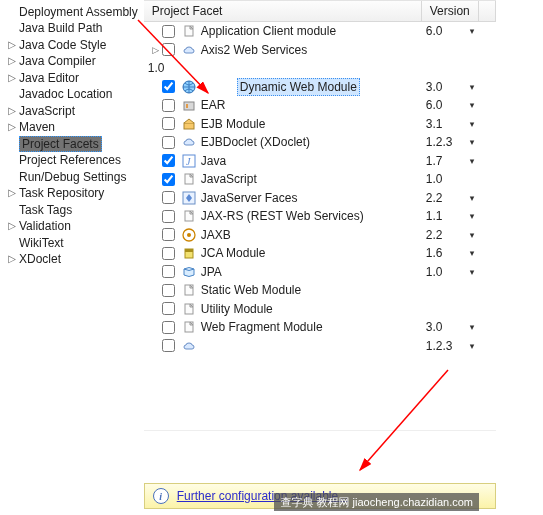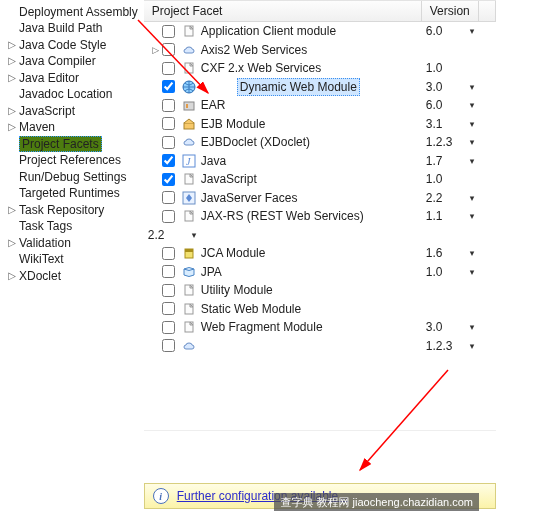--- a/index.html
+++ b/index.html
@@ -44,21 +44,21 @@
     width: 12px;
     text-align: center;
     color: #666;
     font-size: 10px;
     margin-right: 1px;
   }
   .side-item .label {
     white-space: nowrap;
   }
   .side-item.selected .label {
-    background: #4d7c0f;
+    background: #737373;
     border: 1px dotted #3399ff;
     padding: 0 2px;
     height: 14px;
     line-height: 14px;
     display: inline-block;
   }
 
   
   .rightwrap {
     flex: 1 1 auto;
@@ -256,24 +256,20 @@
       </div>
       <div class="side-item">
         <span class="tw"></span>
         <span class="label">Project References</span>
       </div>
       <div class="side-item">
         <span class="tw"></span>
         <span class="label">Run/Debug Settings</span>
       </div>
       <div class="side-item">
-        <span class="tw"></span>
-        <span class="label">Targeted Runtimes</span>
-      </div>
-      <div class="side-item">
         <span class="tw">▷</span>
         <span class="label">Task Repository</span>
       </div>
       <div class="side-item">
         <span class="tw"></span>
         <span class="label">Task Tags</span>
       </div>
       <div class="side-item">
         <span class="tw">▷</span>
         <span class="label">Validation</span>
@@ -322,213 +318,213 @@
                 <svg width="14" height="14">
                   <path d="M4 10 Q2 10 2 8 Q2 6 4 6 Q4 4 7 4 Q10 4 10 6 Q12 6 12 8 Q12 10 10 10 Z" fill="#d9e9ff" stroke="#6a8fc6"></path>
                 </svg>
               </span>
               <span class="rtext">Axis2 Web Services</span>
             </div>
             <div class="c-ver"></div>
             <div class="c-btn"></div>
           </div>
           <div class="row">
-            <div class="c-name">
-              <span class="expander"></span>
-              <input type="checkbox" class="chk" style="">
+            <div class="c-ver">1.0</div>
+            <div class="c-btn"></div>
+          </div>
+          <div class="row selected">
+            <div class="c-name">
+              <span class="expander"></span>
+              <input type="checkbox" class="chk" checked="" style="">
+              <span class="ficon">
+                <svg width="14" height="14">
+                  <circle cx="7" cy="7" r="6" fill="#8fd0ff" stroke="#2b6db5"></circle>
+                  <path d="M1 7 H13 M7 1 V13 M3 3 Q7 7 11 3 M3 11 Q7 7 11 11" stroke="#2b6db5" fill="none" stroke-width="0.8"></path>
+                </svg>
+              </span>
+              <span class="rtext">Dynamic Web Module</span>
+            </div>
+            <div class="c-ver">3.0</div>
+            <div class="c-btn">▾</div>
+          </div>
+          <div class="row">
+            <div class="c-name">
+              <span class="expander"></span>
+              <input type="checkbox" class="chk" style="">
+              <span class="ficon">
+                <svg width="14" height="14">
+                  <rect x="2" y="4" width="10" height="8" fill="#d9d9d9" stroke="#888"></rect>
+                  <rect x="4" y="6" width="2" height="4" fill="#e29b4a"></rect>
+                </svg>
+              </span>
+              <span class="rtext">EAR</span>
+            </div>
+            <div class="c-ver">6.0</div>
+            <div class="c-btn">▾</div>
+          </div>
+          <div class="row">
+            <div class="c-name">
+              <span class="expander"></span>
+              <input type="checkbox" class="chk" style="">
+              <span class="ficon">
+                <svg width="14" height="14">
+                  <rect x="2" y="6" width="10" height="6" fill="#f7c96a" stroke="#a9832c"></rect>
+                  <path d="M2 6 L7 2 L12 6" fill="#f7c96a" stroke="#a9832c"></path>
+                </svg>
+              </span>
+              <span class="rtext">EJB Module</span>
+            </div>
+            <div class="c-ver">3.1</div>
+            <div class="c-btn">▾</div>
+          </div>
+          <div class="row">
+            <div class="c-name">
+              <span class="expander"></span>
+              <input type="checkbox" class="chk" style="">
+              <span class="ficon">
+                <svg width="14" height="14">
+                  <path d="M4 10 Q2 10 2 8 Q2 6 4 6 Q4 4 7 4 Q10 4 10 6 Q12 6 12 8 Q12 10 10 10 Z" fill="#d9e9ff" stroke="#6a8fc6"></path>
+                </svg>
+              </span>
+              <span class="rtext">EJBDoclet (XDoclet)</span>
+            </div>
+            <div class="c-ver">1.2.3</div>
+            <div class="c-btn">▾</div>
+          </div>
+          <div class="row">
+            <div class="c-name">
+              <span class="expander"></span>
+              <input type="checkbox" class="chk" checked="" style="">
+              <span class="ficon">
+                <svg width="14" height="14">
+                  <rect x="1" y="1" width="12" height="12" fill="#fff" stroke="#5c8bd6"></rect>
+                  <text x="4" y="11" font-size="10" font-family="serif" fill="#5c8bd6" font-style="italic">J</text>
+                </svg>
+              </span>
+              <span class="rtext">Java</span>
+            </div>
+            <div class="c-ver">1.7</div>
+            <div class="c-btn">▾</div>
+          </div>
+          <div class="row">
+            <div class="c-name">
+              <span class="expander"></span>
+              <input type="checkbox" class="chk" checked="" style="">
               <span class="ficon">
                 <svg width="14" height="14">
                   <rect x="3" y="2" width="8" height="10" fill="#fcfcfc" stroke="#999"></rect>
                   <path d="M8 2 L11 5 L8 5 Z" fill="#ddd" stroke="#999"></path>
                 </svg>
               </span>
-              <span class="rtext">CXF 2.x Web Services</span>
+              <span class="rtext">JavaScript</span>
             </div>
             <div class="c-ver">1.0</div>
             <div class="c-btn"></div>
           </div>
-          <div class="row selected">
-            <div class="c-name">
-              <span class="expander"></span>
-              <input type="checkbox" class="chk" checked="" style="">
-              <span class="ficon">
-                <svg width="14" height="14">
-                  <circle cx="7" cy="7" r="6" fill="#8fd0ff" stroke="#2b6db5"></circle>
-                  <path d="M1 7 H13 M7 1 V13 M3 3 Q7 7 11 3 M3 11 Q7 7 11 11" stroke="#2b6db5" fill="none" stroke-width="0.8"></path>
-                </svg>
-              </span>
-              <span class="rtext">Dynamic Web Module</span>
-            </div>
-            <div class="c-ver">3.0</div>
-            <div class="c-btn">▾</div>
-          </div>
-          <div class="row">
-            <div class="c-name">
-              <span class="expander"></span>
-              <input type="checkbox" class="chk" style="">
-              <span class="ficon">
-                <svg width="14" height="14">
-                  <rect x="2" y="4" width="10" height="8" fill="#d9d9d9" stroke="#888"></rect>
-                  <rect x="4" y="6" width="2" height="4" fill="#e29b4a"></rect>
-                </svg>
-              </span>
-              <span class="rtext">EAR</span>
-            </div>
-            <div class="c-ver">6.0</div>
-            <div class="c-btn">▾</div>
-          </div>
-          <div class="row">
-            <div class="c-name">
-              <span class="expander"></span>
-              <input type="checkbox" class="chk" style="">
-              <span class="ficon">
-                <svg width="14" height="14">
-                  <rect x="2" y="6" width="10" height="6" fill="#f7c96a" stroke="#a9832c"></rect>
-                  <path d="M2 6 L7 2 L12 6" fill="#f7c96a" stroke="#a9832c"></path>
-                </svg>
-              </span>
-              <span class="rtext">EJB Module</span>
-            </div>
-            <div class="c-ver">3.1</div>
-            <div class="c-btn">▾</div>
-          </div>
-          <div class="row">
-            <div class="c-name">
-              <span class="expander"></span>
-              <input type="checkbox" class="chk" style="">
-              <span class="ficon">
-                <svg width="14" height="14">
-                  <path d="M4 10 Q2 10 2 8 Q2 6 4 6 Q4 4 7 4 Q10 4 10 6 Q12 6 12 8 Q12 10 10 10 Z" fill="#d9e9ff" stroke="#6a8fc6"></path>
-                </svg>
-              </span>
-              <span class="rtext">EJBDoclet (XDoclet)</span>
-            </div>
-            <div class="c-ver">1.2.3</div>
-            <div class="c-btn">▾</div>
-          </div>
-          <div class="row">
-            <div class="c-name">
-              <span class="expander"></span>
-              <input type="checkbox" class="chk" checked="" style="">
-              <span class="ficon">
-                <svg width="14" height="14">
-                  <rect x="1" y="1" width="12" height="12" fill="#fff" stroke="#5c8bd6"></rect>
-                  <text x="4" y="11" font-size="10" font-family="serif" fill="#5c8bd6" font-style="italic">J</text>
-                </svg>
-              </span>
-              <span class="rtext">Java</span>
-            </div>
-            <div class="c-ver">1.7</div>
-            <div class="c-btn">▾</div>
-          </div>
-          <div class="row">
-            <div class="c-name">
-              <span class="expander"></span>
-              <input type="checkbox" class="chk" checked="" style="">
+          <div class="row">
+            <div class="c-name">
+              <span class="expander"></span>
+              <input type="checkbox" class="chk" style="">
+              <span class="ficon">
+                <svg width="14" height="14">
+                  <rect x="1" y="1" width="12" height="12" fill="#e9f2ff" stroke="#6a8fc6"></rect>
+                  <path d="M7 3 L10 7 L7 11 L4 7 Z" fill="#5c8bd6"></path>
+                </svg>
+              </span>
+              <span class="rtext">JavaServer Faces</span>
+            </div>
+            <div class="c-ver">2.2</div>
+            <div class="c-btn">▾</div>
+          </div>
+          <div class="row">
+            <div class="c-name">
+              <span class="expander"></span>
+              <input type="checkbox" class="chk" style="">
               <span class="ficon">
                 <svg width="14" height="14">
                   <rect x="3" y="2" width="8" height="10" fill="#fcfcfc" stroke="#999"></rect>
                   <path d="M8 2 L11 5 L8 5 Z" fill="#ddd" stroke="#999"></path>
                 </svg>
               </span>
-              <span class="rtext">JavaScript</span>
+              <span class="rtext">JAX-RS (REST Web Services)</span>
+            </div>
+            <div class="c-ver">1.1</div>
+            <div class="c-btn">▾</div>
+          </div>
+          <div class="row">
+            <div class="c-name">
+              <span class="expander"></span>
+              <input type="checkbox" class="chk" style="">
+              <span class="ficon">
+                <svg width="14" height="14">
+                  <circle cx="7" cy="7" r="6" fill="none" stroke="#cc8400" stroke-width="1.3"></circle>
+                  <circle cx="7" cy="7" r="2" fill="#cc8400"></circle>
+                </svg>
+              </span>
+              <span class="rtext">JAXB</span>
+            </div>
+            <div class="c-ver">2.2</div>
+            <div class="c-btn">▾</div>
+          </div>
+          <div class="row">
+            <div class="c-name">
+              <span class="expander"></span>
+              <input type="checkbox" class="chk" style="">
+              <span class="ficon">
+                <svg width="14" height="14">
+                  <rect x="3" y="3" width="8" height="9" fill="#f2e170" stroke="#a98f1a"></rect>
+                  <rect x="3" y="3" width="8" height="3" fill="#a98f1a"></rect>
+                </svg>
+              </span>
+              <span class="rtext">JCA Module</span>
+            </div>
+            <div class="c-ver">1.6</div>
+            <div class="c-btn">▾</div>
+          </div>
+          <div class="row">
+            <div class="c-name">
+              <span class="expander"></span>
+              <input type="checkbox" class="chk" style="">
+              <span class="ficon">
+                <svg width="14" height="14">
+                  <path d="M2 4 Q7 1 12 4 L12 10 Q7 13 2 10 Z" fill="#d9edff" stroke="#4a85c6"></path>
+                  <path d="M2 4 Q7 7 12 4" fill="none" stroke="#4a85c6"></path>
+                </svg>
+              </span>
+              <span class="rtext">JPA</span>
             </div>
             <div class="c-ver">1.0</div>
-            <div class="c-btn"></div>
-          </div>
-          <div class="row">
-            <div class="c-name">
-              <span class="expander"></span>
-              <input type="checkbox" class="chk" style="">
-              <span class="ficon">
-                <svg width="14" height="14">
-                  <rect x="1" y="1" width="12" height="12" fill="#e9f2ff" stroke="#6a8fc6"></rect>
-                  <path d="M7 3 L10 7 L7 11 L4 7 Z" fill="#5c8bd6"></path>
-                </svg>
-              </span>
-              <span class="rtext">JavaServer Faces</span>
-            </div>
-            <div class="c-ver">2.2</div>
             <div class="c-btn">▾</div>
           </div>
           <div class="row">
             <div class="c-name">
               <span class="expander"></span>
               <input type="checkbox" class="chk" style="">
               <span class="ficon">
                 <svg width="14" height="14">
                   <rect x="3" y="2" width="8" height="10" fill="#fcfcfc" stroke="#999"></rect>
                   <path d="M8 2 L11 5 L8 5 Z" fill="#ddd" stroke="#999"></path>
                 </svg>
               </span>
-              <span class="rtext">JAX-RS (REST Web Services)</span>
-            </div>
-            <div class="c-ver">1.1</div>
-            <div class="c-btn">▾</div>
-          </div>
-          <div class="row">
-            <div class="c-ver">2.2</div>
-            <div class="c-btn">▾</div>
-          </div>
-          <div class="row">
-            <div class="c-name">
-              <span class="expander"></span>
-              <input type="checkbox" class="chk" style="">
-              <span class="ficon">
-                <svg width="14" height="14">
-                  <rect x="3" y="3" width="8" height="9" fill="#f2e170" stroke="#a98f1a"></rect>
-                  <rect x="3" y="3" width="8" height="3" fill="#a98f1a"></rect>
-                </svg>
-              </span>
-              <span class="rtext">JCA Module</span>
-            </div>
-            <div class="c-ver">1.6</div>
-            <div class="c-btn">▾</div>
-          </div>
-          <div class="row">
-            <div class="c-name">
-              <span class="expander"></span>
-              <input type="checkbox" class="chk" style="">
-              <span class="ficon">
-                <svg width="14" height="14">
-                  <path d="M2 4 Q7 1 12 4 L12 10 Q7 13 2 10 Z" fill="#d9edff" stroke="#4a85c6"></path>
-                  <path d="M2 4 Q7 7 12 4" fill="none" stroke="#4a85c6"></path>
-                </svg>
-              </span>
-              <span class="rtext">JPA</span>
-            </div>
-            <div class="c-ver">1.0</div>
-            <div class="c-btn">▾</div>
+              <span class="rtext">Static Web Module</span>
+            </div>
+            <div class="c-ver"></div>
+            <div class="c-btn"></div>
           </div>
           <div class="row">
             <div class="c-name">
               <span class="expander"></span>
               <input type="checkbox" class="chk" style="">
               <span class="ficon">
                 <svg width="14" height="14">
                   <rect x="3" y="2" width="8" height="10" fill="#fcfcfc" stroke="#999"></rect>
                   <path d="M8 2 L11 5 L8 5 Z" fill="#ddd" stroke="#999"></path>
                 </svg>
               </span>
               <span class="rtext">Utility Module</span>
-            </div>
-            <div class="c-ver"></div>
-            <div class="c-btn"></div>
-          </div>
-          <div class="row">
-            <div class="c-name">
-              <span class="expander"></span>
-              <input type="checkbox" class="chk" style="">
-              <span class="ficon">
-                <svg width="14" height="14">
-                  <rect x="3" y="2" width="8" height="10" fill="#fcfcfc" stroke="#999"></rect>
-                  <path d="M8 2 L11 5 L8 5 Z" fill="#ddd" stroke="#999"></path>
-                </svg>
-              </span>
-              <span class="rtext">Static Web Module</span>
             </div>
             <div class="c-ver"></div>
             <div class="c-btn"></div>
           </div>
           <div class="row">
             <div class="c-name">
               <span class="expander"></span>
               <input type="checkbox" class="chk" style="">
               <span class="ficon">
                 <svg width="14" height="14">

